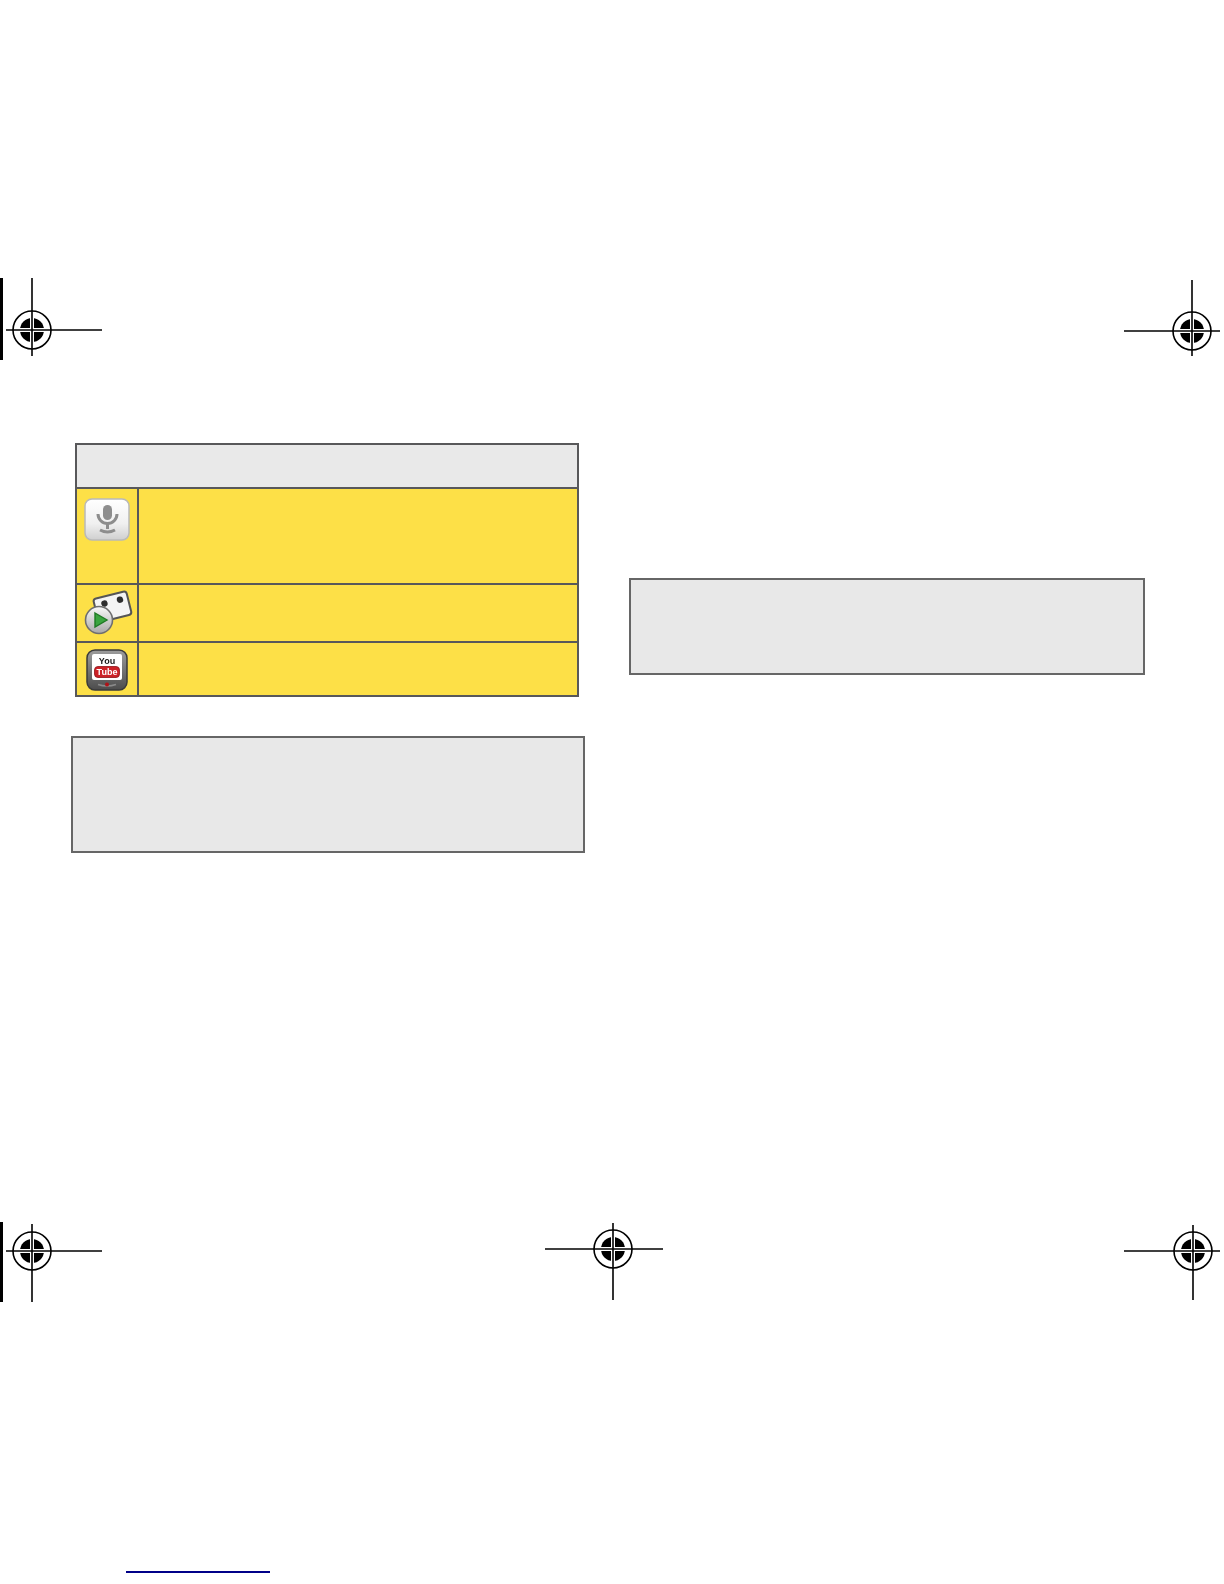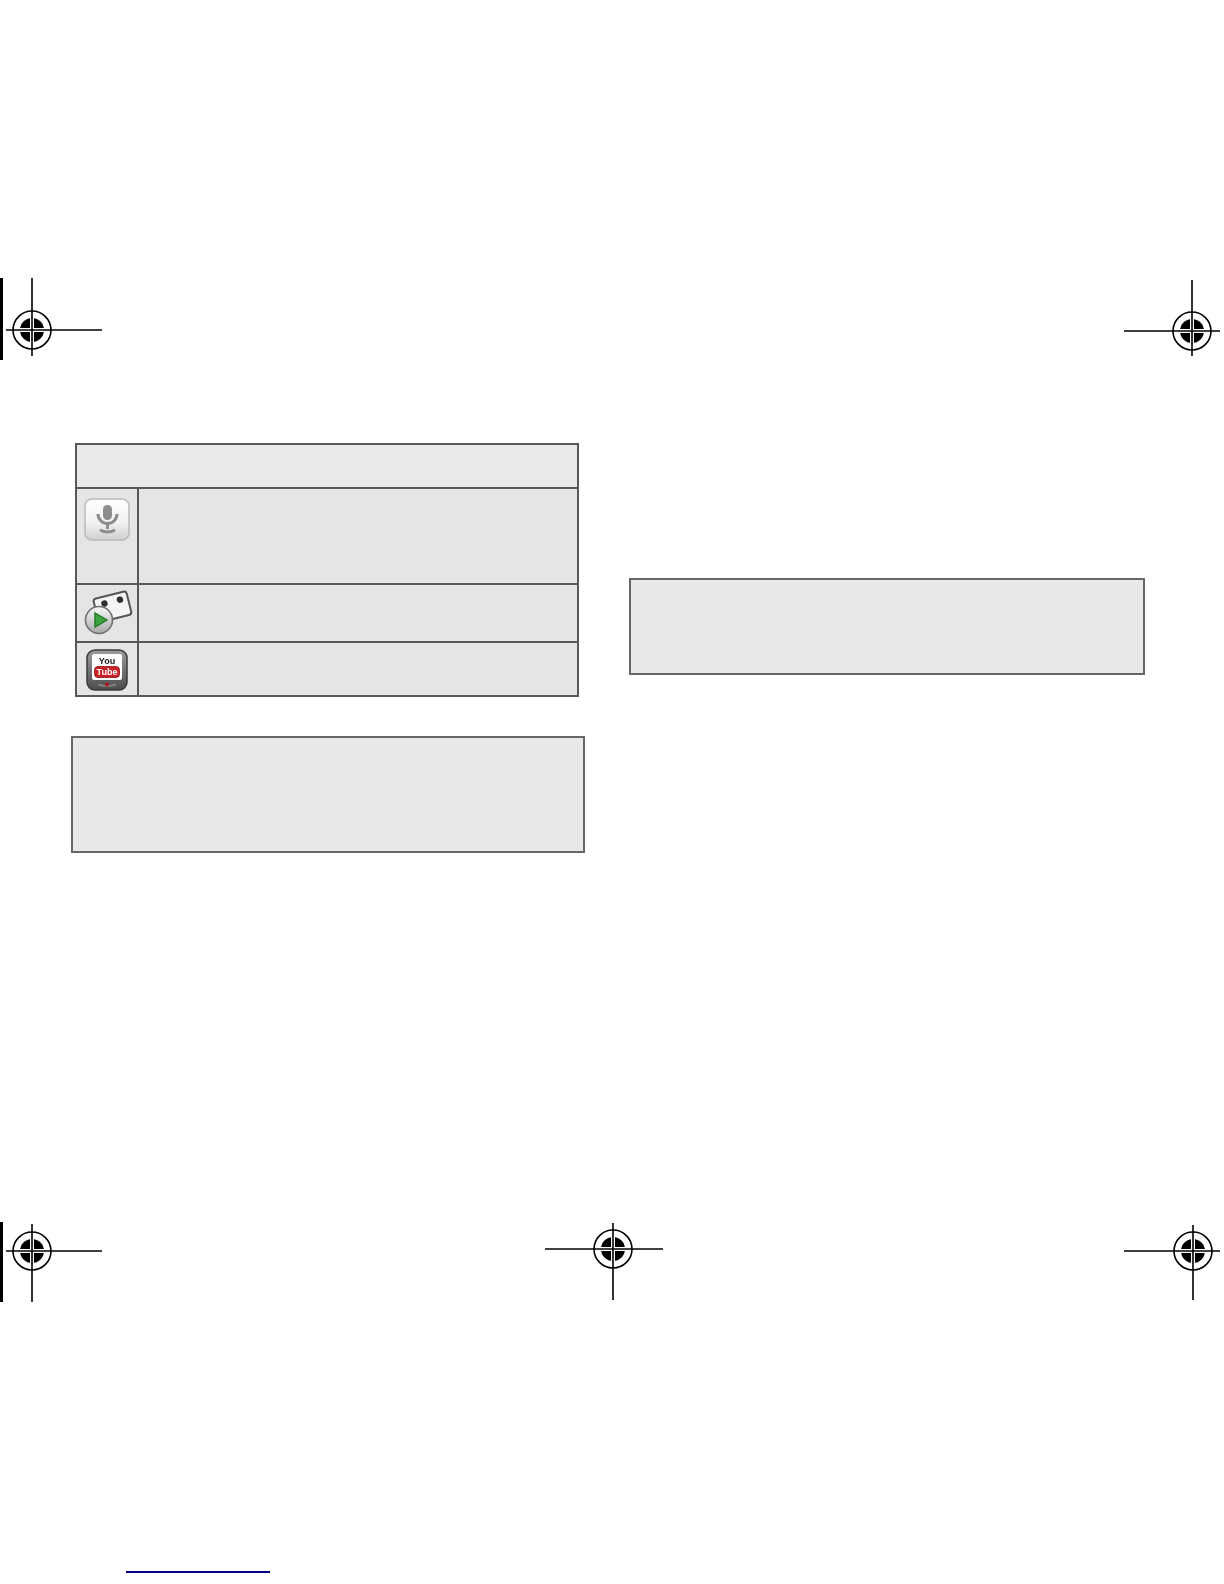--- a/index.html
+++ b/index.html
@@ -14,21 +14,21 @@
 
   
   .regmark svg{display:block;}
   .edge-bar{background:#000;}
 
   
   .doc-table{
     left:75px;top:443px;width:504px;height:254px;
     border:2px solid #58585a;
     box-sizing:border-box;
-    background:#e5e5e5;
+    background:#fde047;
   }
   .doc-table .thead{
     height:44px;
     background:#e9e9e9;
     border-bottom:2px solid #58585a;
     box-sizing:border-box;
   }
   .doc-table .trow{
     display:flex;
     border-bottom:2px solid #58585a;

